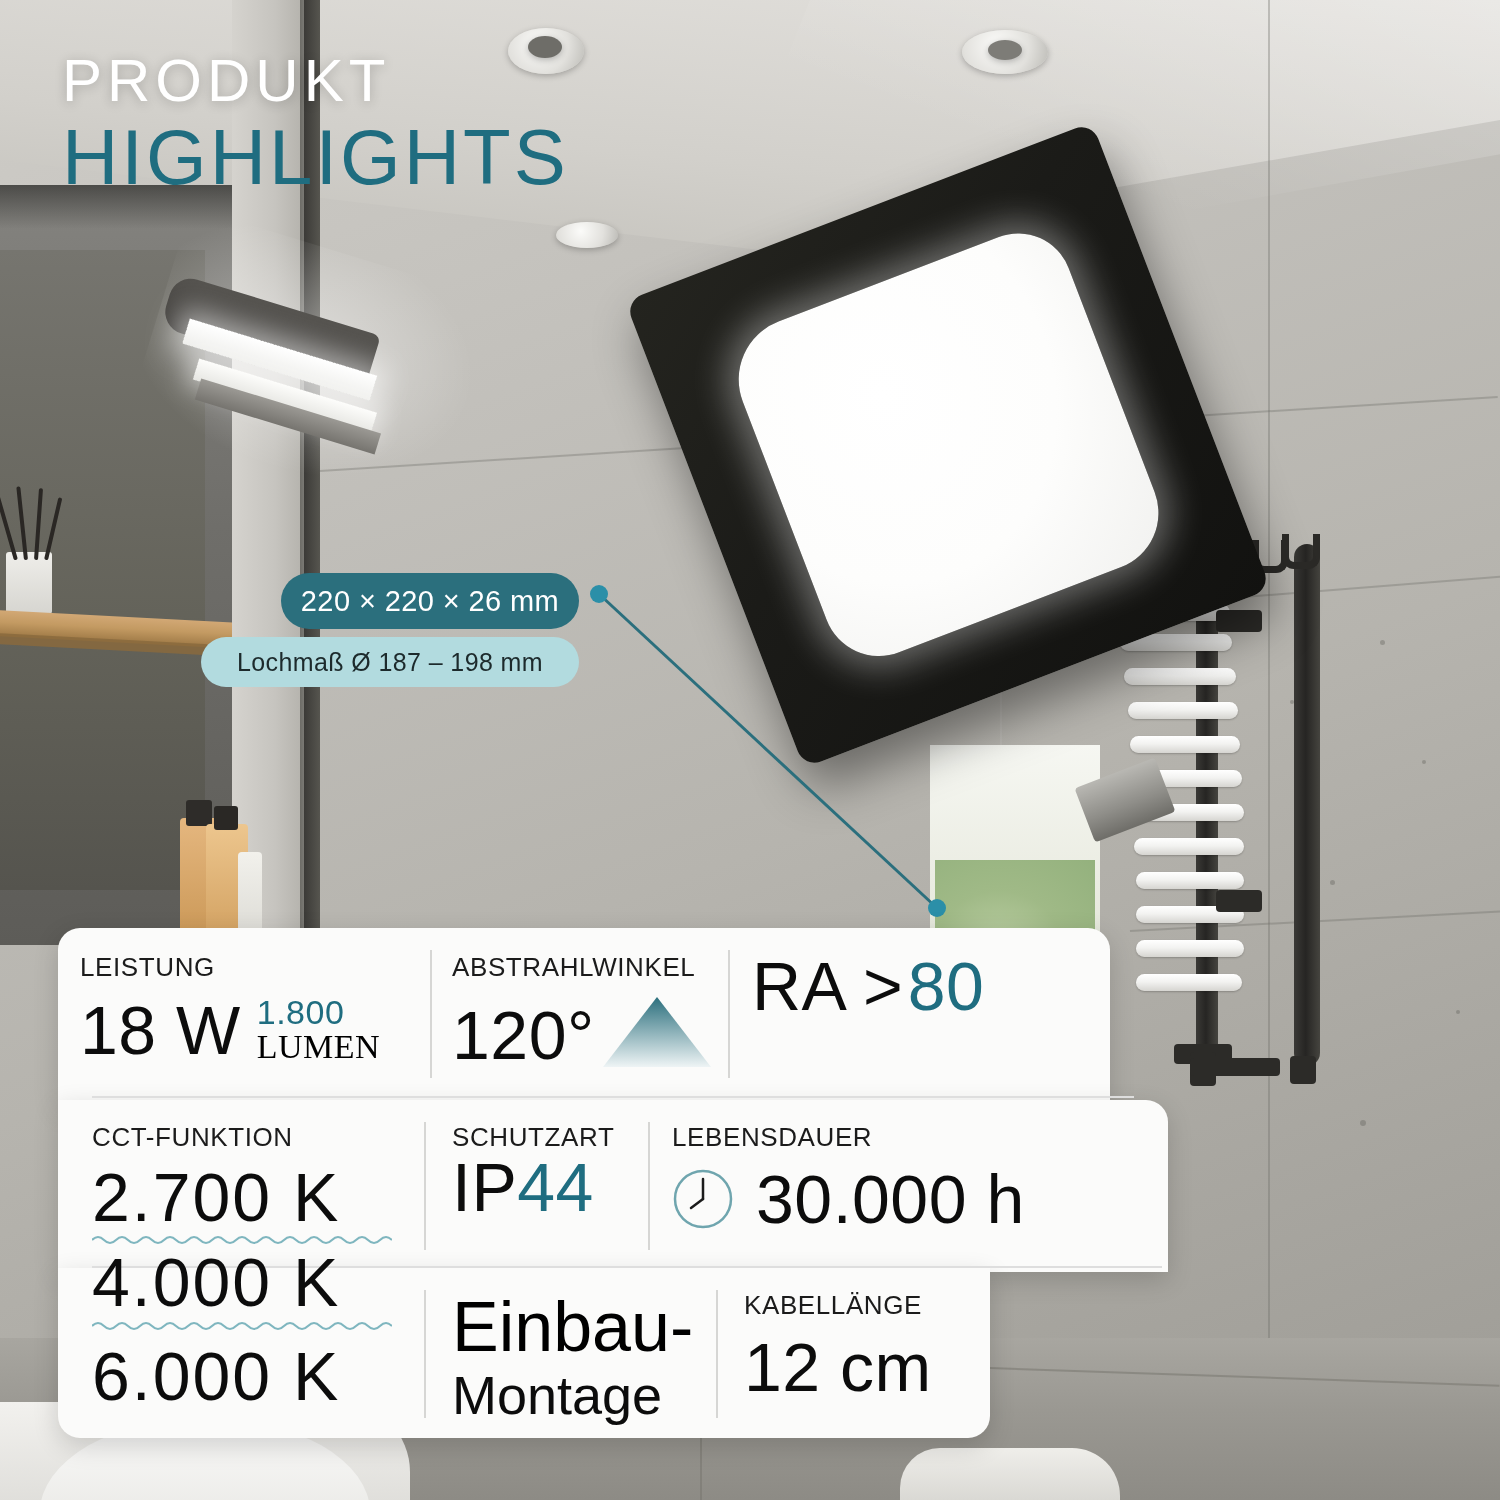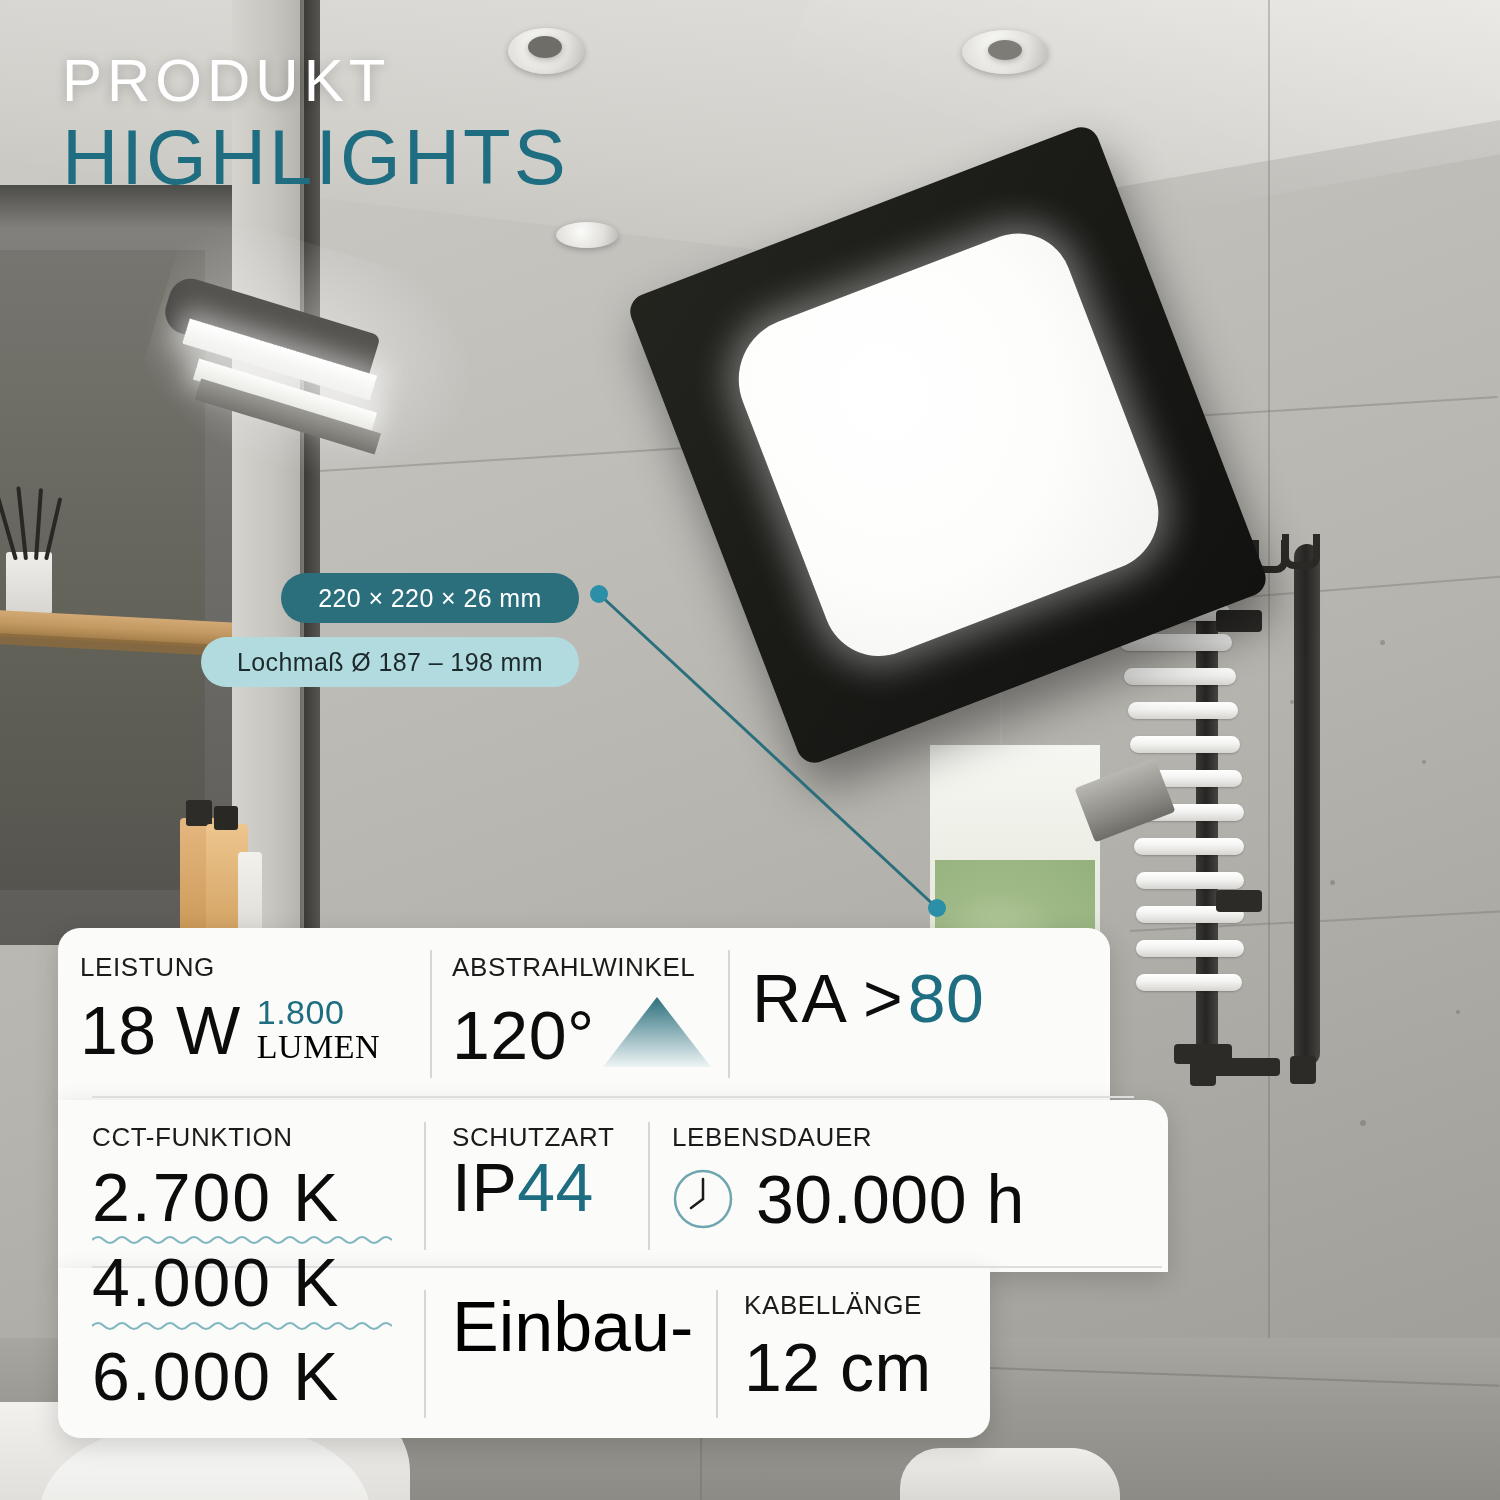--- a/index.html
+++ b/index.html
@@ -194,23 +194,23 @@
     font-size:78px;font-weight:400;letter-spacing:3px;color:#1f6d80;
     line-height:1.04;margin-top:6px;
   }
 
   
   .pill{
     position:absolute;display:flex;align-items:center;justify-content:center;
     border-radius:38px;white-space:nowrap;
   }
   .pill-dark{
-    left:281px;top:573px;width:298px;height:50px;
+    left:281px;top:573px;width:298px;height:56px;
     background:#2b6f7d;color:#ffffff;
-    font-size:25px;letter-spacing:.4px;
+    font-size:29px;letter-spacing:.4px;
   }
   .pill-light{
     left:201px;top:637px;width:378px;height:50px;
     background:#b2dbdf;color:#1d2a2c;
     font-size:25px;letter-spacing:.4px;
   }
   .leader{position:absolute;left:585px;top:582px;width:380px;height:340px;overflow:visible;}
 
   
   .specs{position:absolute;left:0;top:0;width:1500px;height:1500px;pointer-events:none;}
@@ -400,21 +400,21 @@
               <stop offset="100%" stop-color="#eef4f5"></stop>
             </linearGradient>
           </defs>
           <polygon points="56,2 110,72 2,72" fill="url(#coneg)"></polygon>
         </svg>
       </div>
     </div>
     <div class="vdiv" style="left:728px;top:950px;height:128px;"></div>
 
     <div class="cell" style="left:752px;top:952px;">
-      <div style="margin-top:12px;">
+      <div style="">
         <span class="cell-value">RA &gt;</span>
         <span class="cell-value teal">80</span>
       </div>
     </div>
 
     <div class="cell" style="left:92px;top:1122px;">
       <div class="cell-label">CCT-FUNKTION</div>
       <div class="cct-line" style="margin-top:10px;">2.700 K</div>
       <svg class="wave" width="300" height="14" viewBox="0 0 300 14">
         <path d="M0 8 q6 -6 12 0 t12 0 t12 0 t12 0 t12 0 t12 0 t12 0 t12 0 t12 0 t12 0 t12 0 t12 0 t12 0 t12 0 t12 0 t12 0 t12 0 t12 0 t12 0 t12 0 t12 0 t12 0 t12 0 t12 0 t12 0" fill="none" stroke="#7fb6bf" stroke-width="2"></path>
@@ -443,20 +443,21 @@
           <circle cx="31" cy="31" r="28" fill="none" stroke="#6fa5ae" stroke-width="2.5"></circle>
           <line x1="31" y1="31" x2="31" y2="11" stroke="#1b1b1b" stroke-width="2.5" stroke-linecap="round"></line>
           <line x1="31" y1="31" x2="19" y2="40" stroke="#1b1b1b" stroke-width="2.5" stroke-linecap="round"></line>
         </svg>
         <span class="cell-value">30.000 h</span>
       </div>
     </div>
 
     <div class="cell" style="left:452px;top:1290px;">
       <div style="font-size:70px;color:#000000;line-height:1.08;">Einbau-</div>
+      <div style="font-size:54px;color:#0c0c0c;line-height:1.08;">Montage</div>
     </div>
     <div class="vdiv" style="left:716px;top:1290px;height:128px;"></div>
 
     <div class="cell" style="left:744px;top:1290px;">
       <div class="cell-label">KABELLÄNGE</div>
       <div class="cell-value" style="margin-top:12px;">12 cm</div>
     </div>
   </div>
 
 </div>

